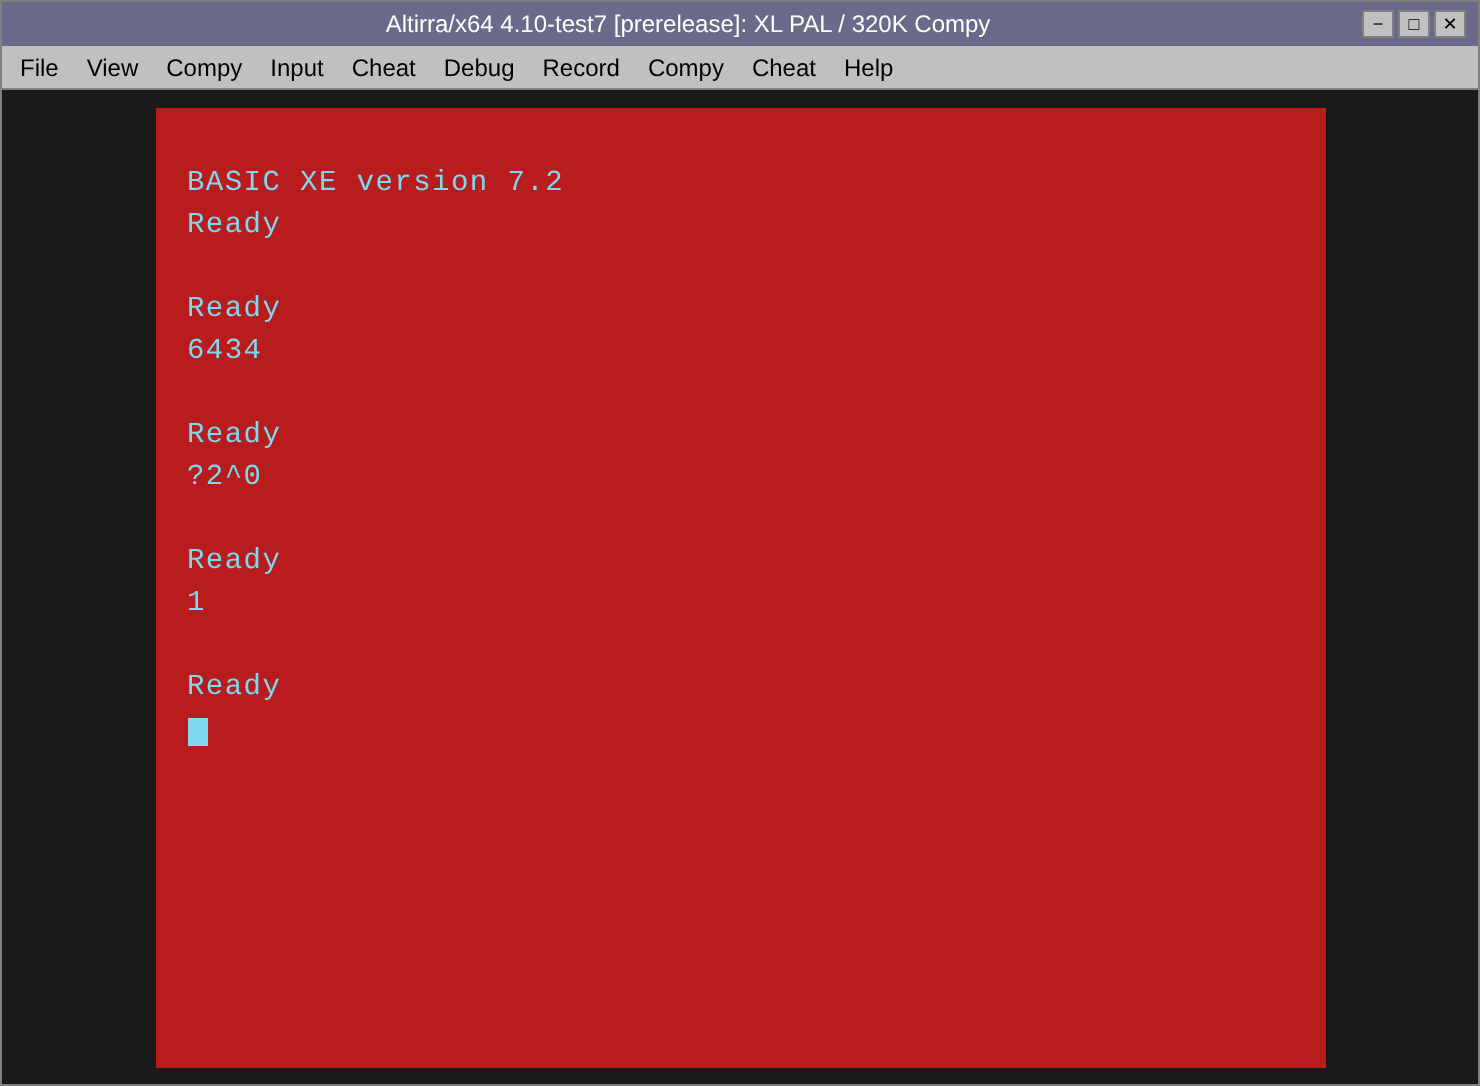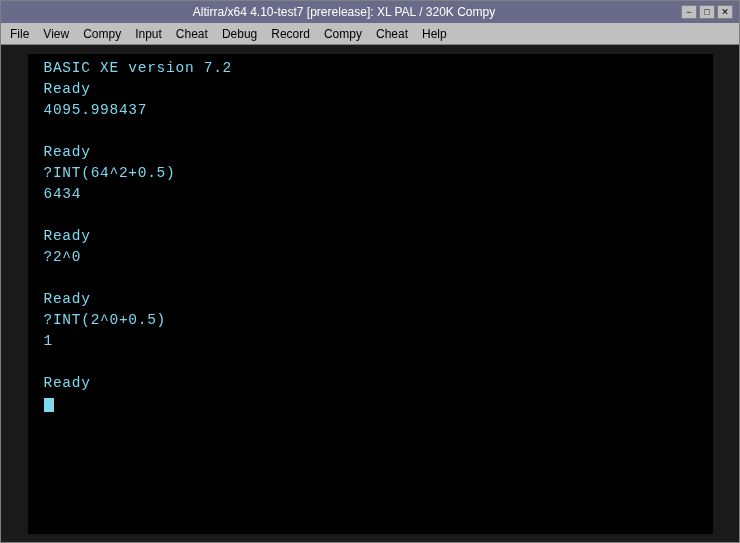--- a/index.html
+++ b/index.html
@@ -79,24 +79,24 @@
     #content-area {
       flex: 1;
       background: #1a1a1a;
       display: flex;
       align-items: center;
       justify-content: center;
       padding: 8px;
     }
 
     #emulator-screen {
-      width: 685px;
+      width: 585px;
       height: 480px;
-      background: #000000;
-      padding: 4px 16px;
+      background: #b91c1c;
+      padding: 28px 16px;
       font-family: 'Courier New', monospace;
       font-size: 14.5px;
       color: #7dd8f0;
       line-height: 1.45;
       letter-spacing: 0.05em;
       overflow: hidden;
       position: relative;
     }
 
     .screen-text {
@@ -140,30 +140,27 @@
     <span class="menu-item">Record</span>
     <span class="menu-item">Compy</span>
     <span class="menu-item">Cheat</span>
     <span class="menu-item">Help</span>
   </div>
 
   <div id="content-area">
     <div id="emulator-screen">
       <span class="screen-text">BASIC XE version 7.2</span>
       <span class="screen-text">Ready</span>
-      <span class="screen-text">4095.998437</span>
       <span class="screen-text"> </span>
       <span class="screen-text">Ready</span>
-      <span class="screen-text">?INT(64^2+0.5)</span>
       <span class="screen-text">6434</span>
       <span class="screen-text"> </span>
       <span class="screen-text">Ready</span>
       <span class="screen-text">?2^0</span>
       <span class="screen-text"> </span>
       <span class="screen-text">Ready</span>
-      <span class="screen-text">?INT(2^0+0.5)</span>
       <span class="screen-text">1</span>
       <span class="screen-text"> </span>
       <span class="screen-text">Ready</span>
       <span class="screen-text"><span class="cursor-block"></span></span>
     </div>
   </div>
 </div>
 
 </body></html>

